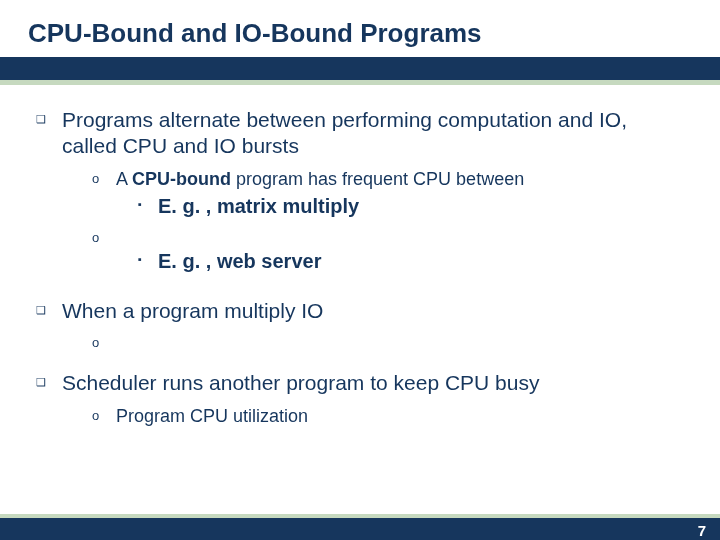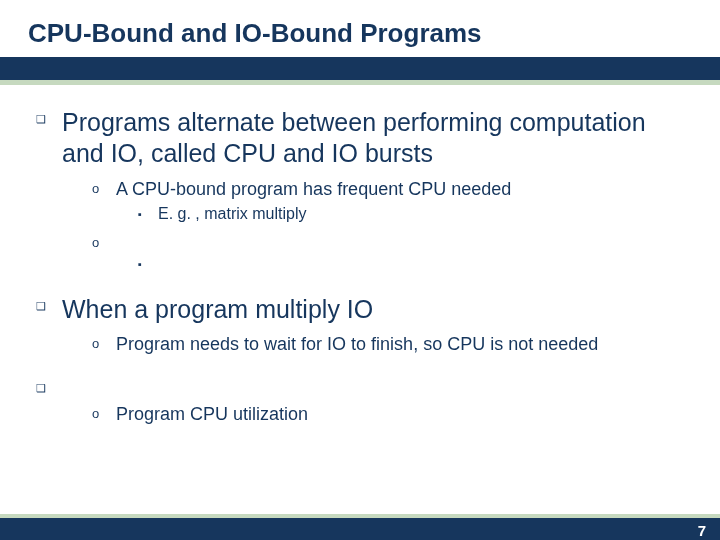--- a/index.html
+++ b/index.html
@@ -35,21 +35,21 @@
     display: flex;
     margin-bottom: 6px;
   }
   .l1 .bullet {
     width: 26px;
     flex-shrink: 0;
     font-size: 11px;
     padding-top: 6px;
   }
   .l1 .text {
-    font-size: 25px;
+    font-size: 21px;
     line-height: 1.25;
   }
   .l2 {
     display: flex;
     margin: 8px 0 4px 56px;
   }
   .l2 .bullet {
     width: 24px;
     flex-shrink: 0;
     font-size: 13px;
@@ -63,95 +63,96 @@
     display: flex;
     margin: 4px 0 8px 102px;
   }
   .l3 .bullet {
     width: 20px;
     flex-shrink: 0;
     font-size: 11px;
     padding-top: 4px;
   }
   .l3 .text {
-    font-size: 16px;
-    font-weight: normal;
+    font-size: 20px;
+    font-weight: bold;
     line-height: 1.25;
   }
   .gap { height: 16px; }
   .footer {
     position: absolute;
     bottom: 0;
     left: 0;
     width: 100%;
     height: 26px;
     background: #16365d;
     border-top: 4px solid #c6d9bf;
   }
   .pagenum {
     position: absolute;
     right: 14px;
     top: 4px;
     color: #fff;
     font-size: 15px;
     font-weight: bold;
   }
-  .bold { font-weight: normal; }
+  .bold { font-weight: bold; }
 </style>
 </head>
 <body>
 
 <div class="slide">
 
   <div class="title">CPU-Bound and IO-Bound Programs</div>
   <div class="band"></div>
 
   <div class="content">
 
     <div class="l1">
       <div class="bullet">❑</div>
       <div class="text">Programs alternate between performing computation and IO, called CPU and IO bursts</div>
     </div>
 
     <div class="l2">
       <div class="bullet">o</div>
       <div class="text">
-        <span>A </span><span class="bold">CPU-bound</span><span> program has frequent CPU needed</span>
+        <span>A </span><span class="bold">CPU-bound</span><span> program has frequent CPU between</span>
       </div>
     </div>
 
     <div class="l3">
       <div class="bullet">▪</div>
       <div class="text">E. g. , matrix multiply</div>
     </div>
 
     <div class="l2">
       <div class="bullet">o</div>
     </div>
 
     <div class="l3">
       <div class="bullet">▪</div>
+      <div class="text">E. g. , web server</div>
     </div>
 
     <div class="gap"></div>
 
     <div class="l1">
       <div class="bullet">❑</div>
       <div class="text">When a program multiply IO</div>
     </div>
 
     <div class="l2">
       <div class="bullet">o</div>
-      <div class="text">Program needs to wait for IO to finish, so CPU is not needed</div>
     </div>
 
     <div class="gap"></div>
 
     <div class="l1">
       <div class="bullet">❑</div>
+      <div class="text">Scheduler runs another program to keep CPU busy</div>
     </div>
 
     <div class="l2">
       <div class="bullet">o</div>
       <div class="text">Program CPU utilization</div>
     </div>
 
   </div>
 
   <div class="footer">

